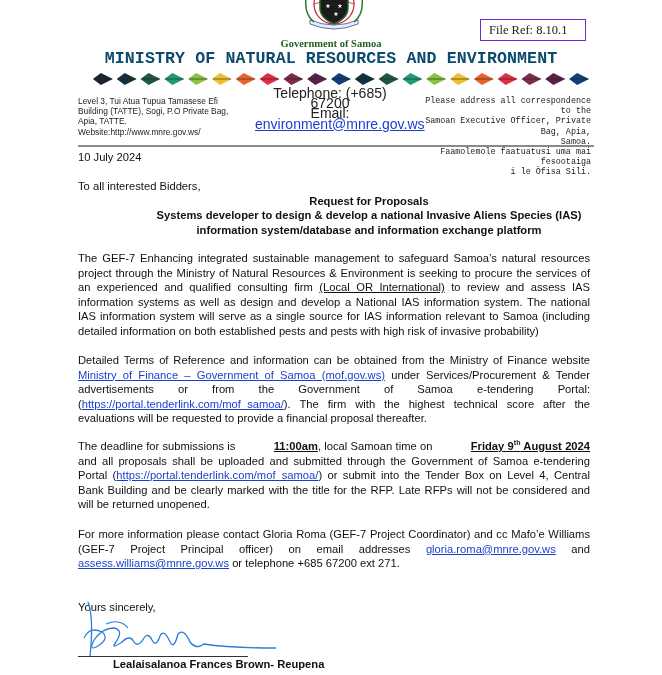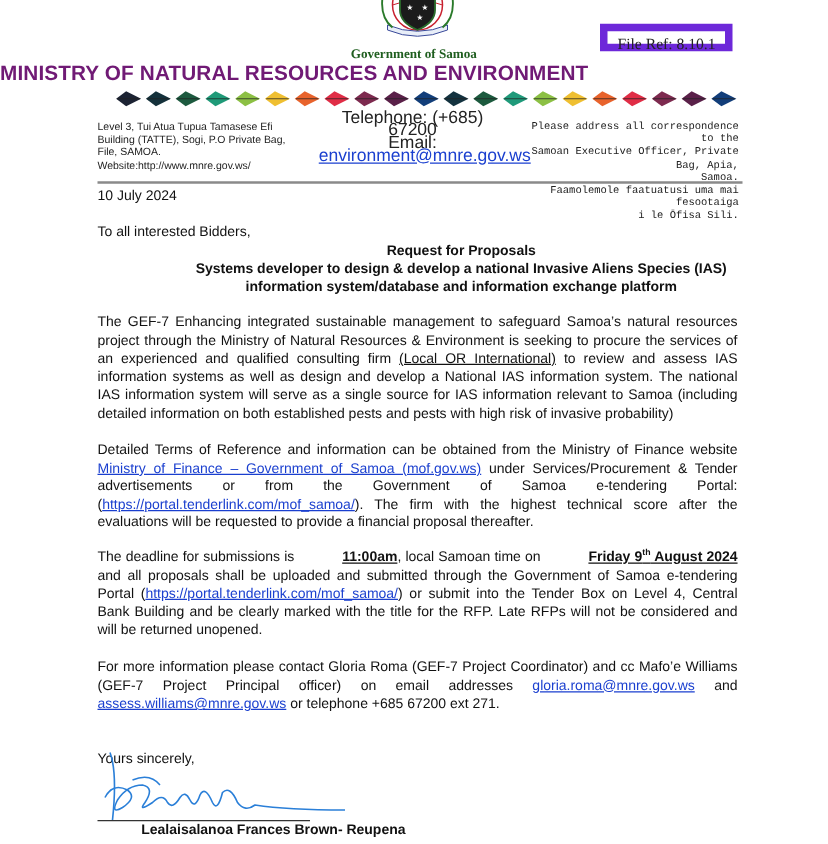--- a/index.html
+++ b/index.html
@@ -1,21 +1,21 @@
 <!DOCTYPE html>
 <html><head>
 <meta charset="utf-8">
 <style>
   html, body { margin:0; padding:0; background:#ffffff; }
   body { width:662px; height:675px; position:relative; overflow:hidden; font-family:"Liberation Sans", sans-serif; color:#1a1a1a; }
   .abs { position:absolute; }
   .crest { left:300px; top:-14px; width:68px; height:50px; }
   .gov { left:0; width:662px; top:38px; text-align:center; font-family:"Liberation Serif", serif; font-weight:bold; font-size:10.5px; color:#1f5e1f; }
-  .ministry { left:0; width:662px; top:49px; font-family:Liberation Sans, sans-serif; font-weight:bold; font-size:16.6px; color:#701a75; letter-spacing:0.1px; }
-  .fileref { left:480px; top:19px; width:106px; height:22px; border:6px solid #6d28d9; box-sizing:border-box; font-family:"Liberation Serif", serif; font-size:12.5px; line-height:20px; padding-left:8px; color:#222; }
+  .ministry { left:0; width:662px; top:49px; text-align:center; font-family:Liberation Mono, monospace; font-weight:bold; font-size:16.6px; color:#0c4a6e; letter-spacing:0.1px; }
+  .fileref { left:480px; top:19px; width:106px; height:22px; border:1px solid #6d28d9; box-sizing:border-box; font-family:"Liberation Serif", serif; font-size:12.5px; line-height:20px; padding-left:8px; color:#222; }
   .diamonds { left:91px; top:70px; width:500px; height:18px; }
   .addr-left { left:78px; top:96px; font-size:8.4px; line-height:10.2px; color:#222; }
   .addr-mid { left:255px; top:88px; width:150px; font-size:14px; line-height:10.2px; text-align:center; color:#222; }
   .addr-right { left:420px; top:96px; width:171px; font-size:8.4px; line-height:10.2px; text-align:right; color:#222;font-family:Liberation Mono, monospace; }
   .rule { left:78px; top:145px; width:516px; height:2px; background:#8a8a8a; }
   .body { left:78px; width:512px; font-size:11.2px; line-height:14.5px; color:#111; }
   .j { text-align:justify; text-align-last:left; }
   .center { text-align:center; }
   a, .link { color:#1a3fcf; text-decoration:underline; }
   .u { text-decoration:underline; }
@@ -85,21 +85,21 @@
     <line x1="431.4761904761905" y1="9" x2="449.4761904761905" y2="9" stroke="#222" stroke-width="0.6"></line>
     <path d="M454.28571428571433 9 L462.28571428571433 3 L474.28571428571433 9 L462.28571428571433 15 Z" fill="#5a2049"></path>
     <line x1="455.28571428571433" y1="9" x2="473.28571428571433" y2="9" stroke="#222" stroke-width="0.6"></line>
     <path d="M478.09523809523813 9 L486.09523809523813 3 L498.09523809523813 9 L486.09523809523813 15 Z" fill="#123e7a"></path>
     <line x1="479.09523809523813" y1="9" x2="497.09523809523813" y2="9" stroke="#222" stroke-width="0.6"></line>
   </svg>
 
 <div class="abs addr-left">
   <div>Level 3, Tui Atua Tupua Tamasese Efi</div>
   <div>Building (TATTE), Sogi, P.O Private Bag,</div>
-  <div>File, SAMOA.</div>
+  <div>Apia, TATTE.</div>
   <div>Website:http://www.mnre.gov.ws/</div>
 </div>
 <div class="abs addr-mid">
   <div>Telephone: (+685) 67200</div>
   <div><span>Email: </span><span class="link">environment@mnre.gov.ws</span></div>
 </div>
 <div class="abs addr-right">
   <div>Please address all correspondence to the</div>
   <div>Samoan Executive Officer, Private Bag, Apia,</div>
   <div>Samoa.</div>

